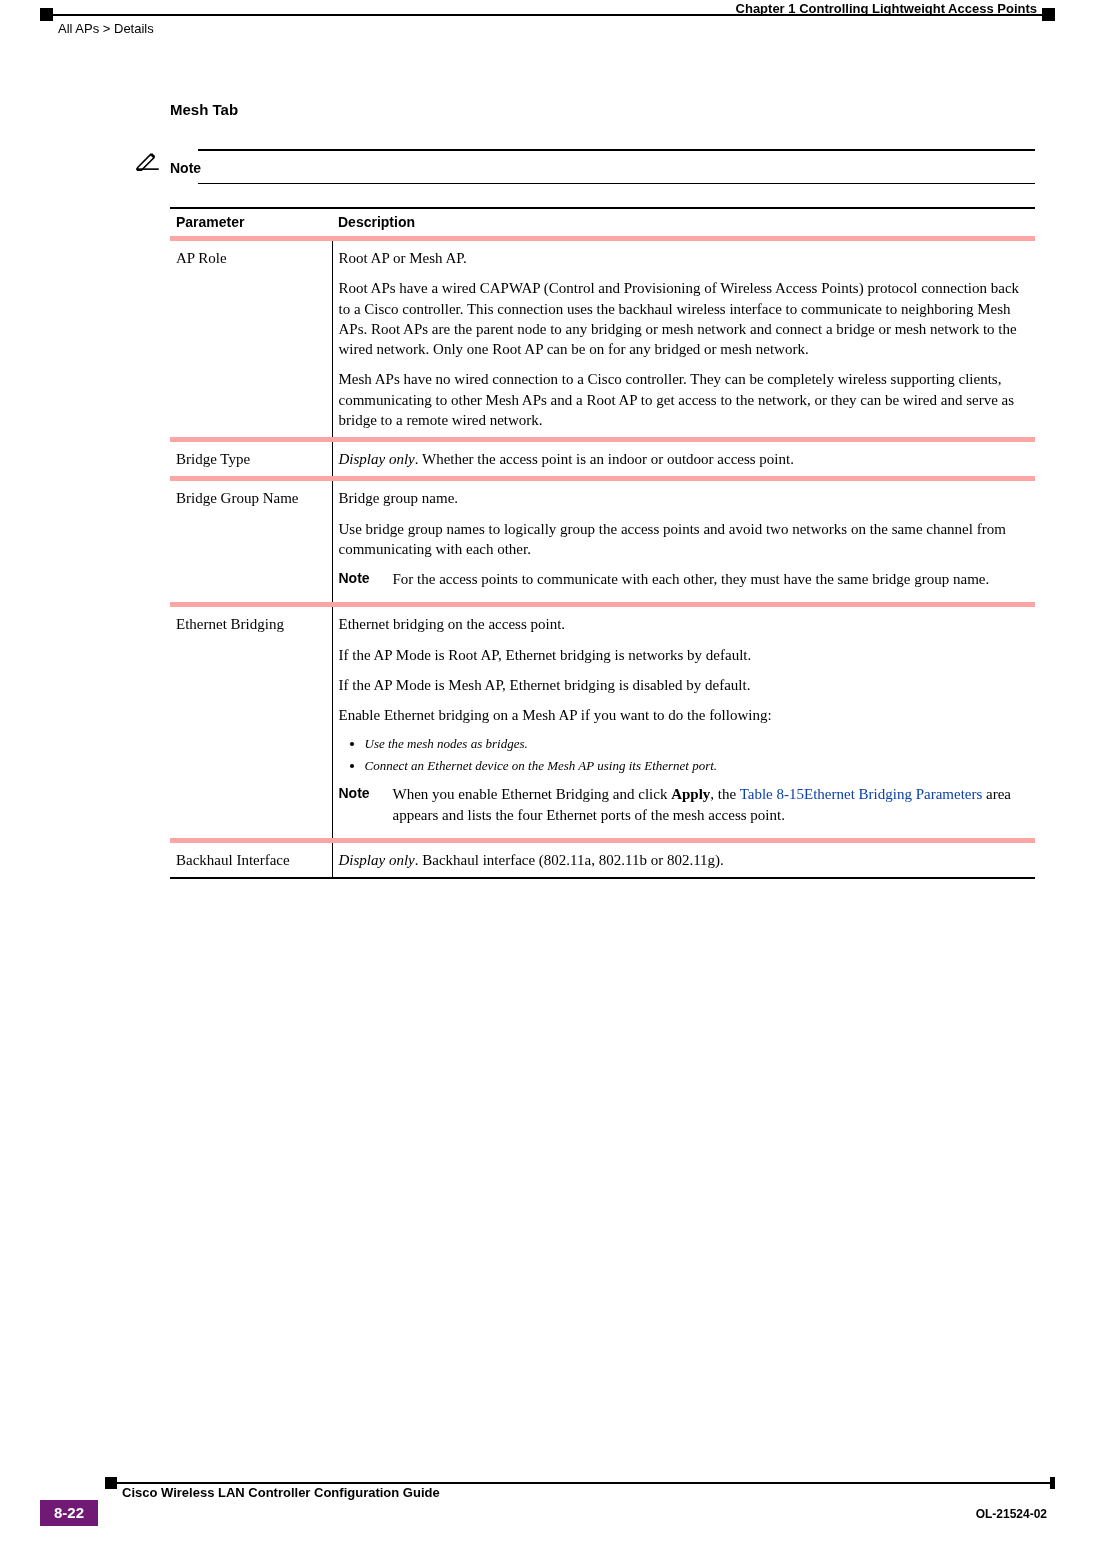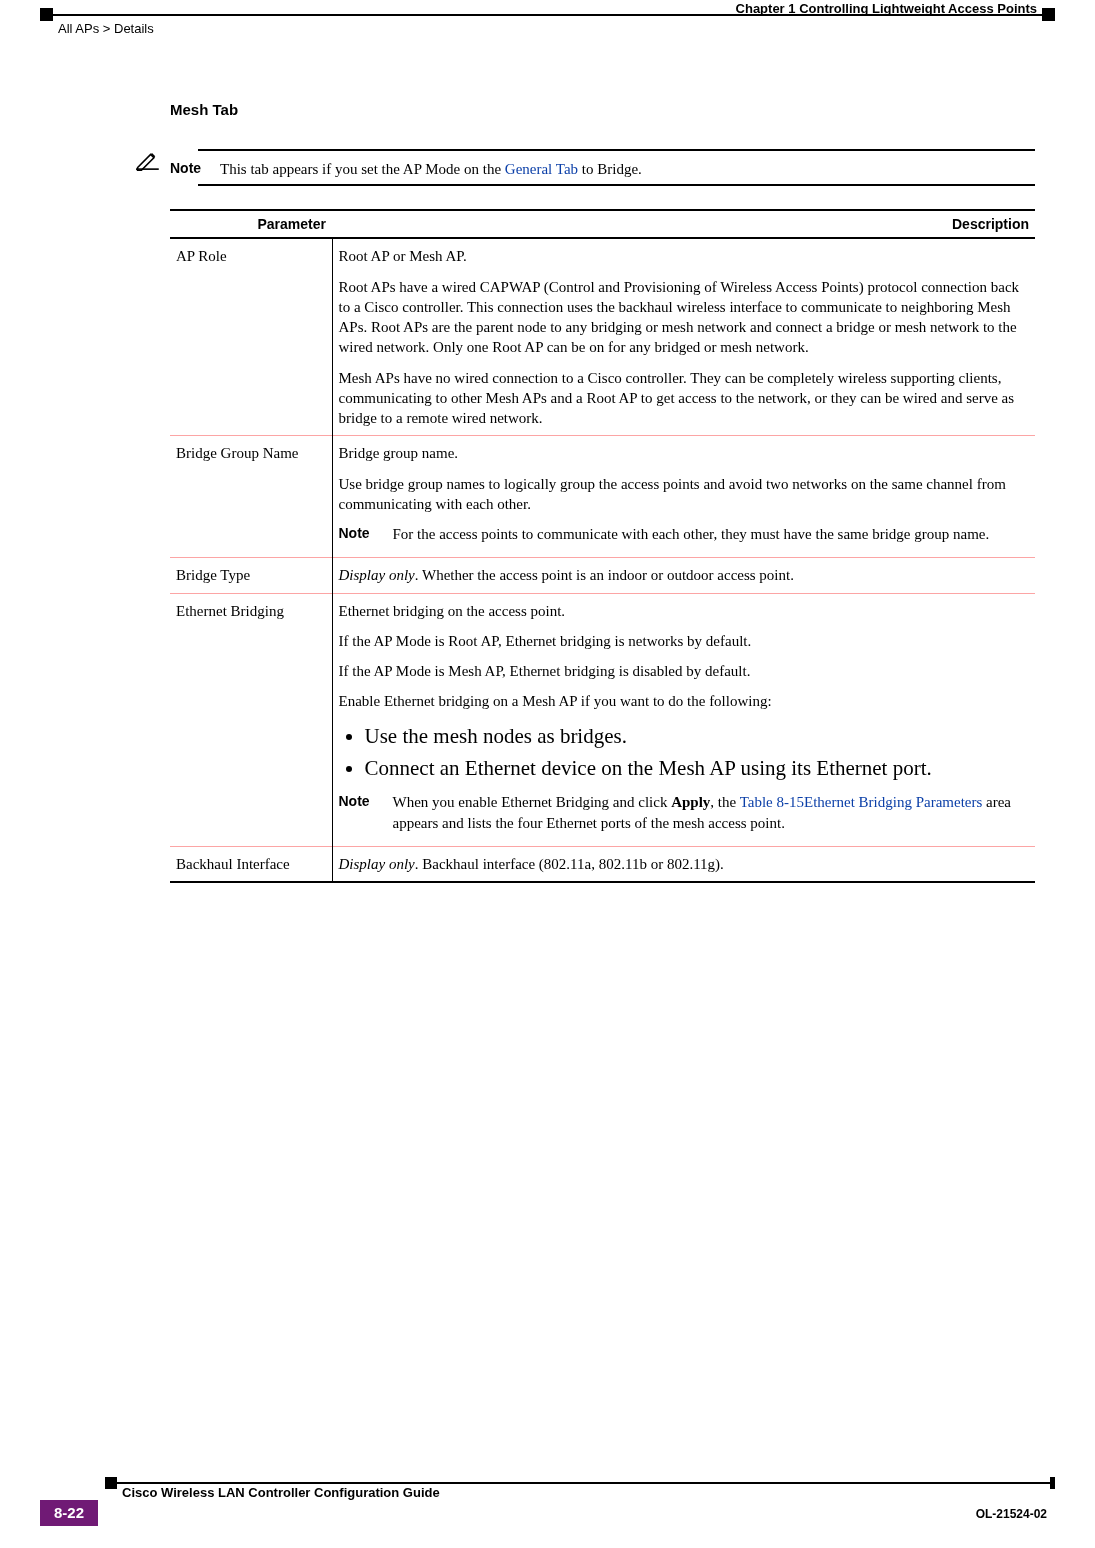--- a/index.html
+++ b/index.html
@@ -86,40 +86,40 @@
     margin: 6px 0 4px 0;
   }
   .table-caption .capnum { padding-right: 38px; }
   table.params {
     border-collapse: collapse;
     width: 100%;
     font-size: 15px;
   }
   table.params th {
     font-family: Arial, Helvetica, sans-serif;
-    text-align: right;
+    text-align: left;
     font-weight: bold;
     font-size: 14px;
     border-top: 2px solid #000;
     border-bottom: 2px solid #000;
     padding: 4px 6px;
   }
   table.params td {
-    border-top: 1px solid #fca5a5;
+    border-top: 5px solid #fca5a5;
     border-right: 1px solid #000;
     padding: 7px 6px;
     vertical-align: top;
   }
   table.params td:last-child { border-right: none; }
   table.params tr:last-child td { border-bottom: 2px solid #000; }
   table.params .col-param { width: 150px; }
   .para { margin: 0 0 10px 0; }
   .para:last-child { margin-bottom: 0; }
   ul.bullets { margin: 2px 0 10px 12px; padding: 0 0 0 14px; }
-  ul.bullets li { margin-bottom: 4px; list-style: disc; font-size:21px; }
+  ul.bullets li { margin-bottom: 4px; list-style: disc; font-size:13px;font-style:italic; }
   .inline-note {
     display: flex;
     margin-bottom: 6px;
   }
   .inline-note .lab {
     font-family: Arial, Helvetica, sans-serif;
     font-weight: bold; font-size: 14px;
     width: 54px; flex: 0 0 54px;
   }
   .inline-note .txt { flex: 1; }
@@ -183,23 +183,20 @@
         <svg viewBox="0 0 32 24">
           <path d="M2 20 L18 4 L22 8 L6 24 L2 24 Z" fill="none" stroke="#000" stroke-width="2"></path>
           <path d="M0 22 L28 22" stroke="#000" stroke-width="2"></path>
           <path d="M19 3 L23 7" stroke="#000" stroke-width="2"></path>
         </svg>
       </div>
       <div style="flex:1">
         <div class="note-rule-top"></div>
         <div style="display:flex; padding:5px 0;">
           <div class="note-label">Note</div>
-          <div class="note-text">
-            <span>This tab appears if you set the AP Mode on the </span><a class="link">General Tab</a><span> to Bridge.</span>
-          </div>
         </div>
         <div class="note-rule-bot"></div>
       </div>
     </div>
   </div>
 
 
 
   <table class="params">
     <thead>
@@ -208,37 +205,37 @@
         <th>Description</th>
       </tr>
     </thead>
     <tbody>
       <tr>
         <td>AP Role</td>
         <td>
           <p class="para">Root AP or Mesh AP.</p>
           <p class="para">Root APs have a wired CAPWAP (Control and Provisioning of Wireless Access Points) protocol connection back to a Cisco controller. This connection uses the backhaul wireless interface to communicate to neighboring Mesh APs. Root APs are the parent node to any bridging or mesh network and connect a bridge or mesh network to the wired network. Only one Root AP can be on for any bridged or mesh network.</p>
           <p class="para">Mesh APs have no wired connection to a Cisco controller. They can be completely wireless supporting clients, communicating to other Mesh APs and a Root AP to get access to the network, or they can be wired and serve as bridge to a remote wired network.</p>
+        </td>
+      </tr>
+      <tr>
+        <td>Bridge Type</td>
+        <td>
+          <em class="disp">Display only</em><span>. Whether the access point is an indoor or outdoor access point.</span>
         </td>
       </tr>
       <tr>
         <td>Bridge Group Name</td>
         <td>
           <p class="para">Bridge group name.</p>
           <p class="para">Use bridge group names to logically group the access points and avoid two networks on the same channel from communicating with each other.</p>
           <div class="inline-note">
             <div class="lab">Note</div>
             <div class="txt">For the access points to communicate with each other, they must have the same bridge group name.</div>
           </div>
-        </td>
-      </tr>
-      <tr>
-        <td>Bridge Type</td>
-        <td>
-          <em class="disp">Display only</em><span>. Whether the access point is an indoor or outdoor access point.</span>
         </td>
       </tr>
       <tr>
         <td>Ethernet Bridging</td>
         <td>
           <p class="para">Ethernet bridging on the access point.</p>
           <p class="para">If the AP Mode is Root AP, Ethernet bridging is networks by default.</p>
           <p class="para">If the AP Mode is Mesh AP, Ethernet bridging is disabled by default.</p>
           <p class="para">Enable Ethernet bridging on a Mesh AP if you want to do the following:</p>
           <ul class="bullets">

